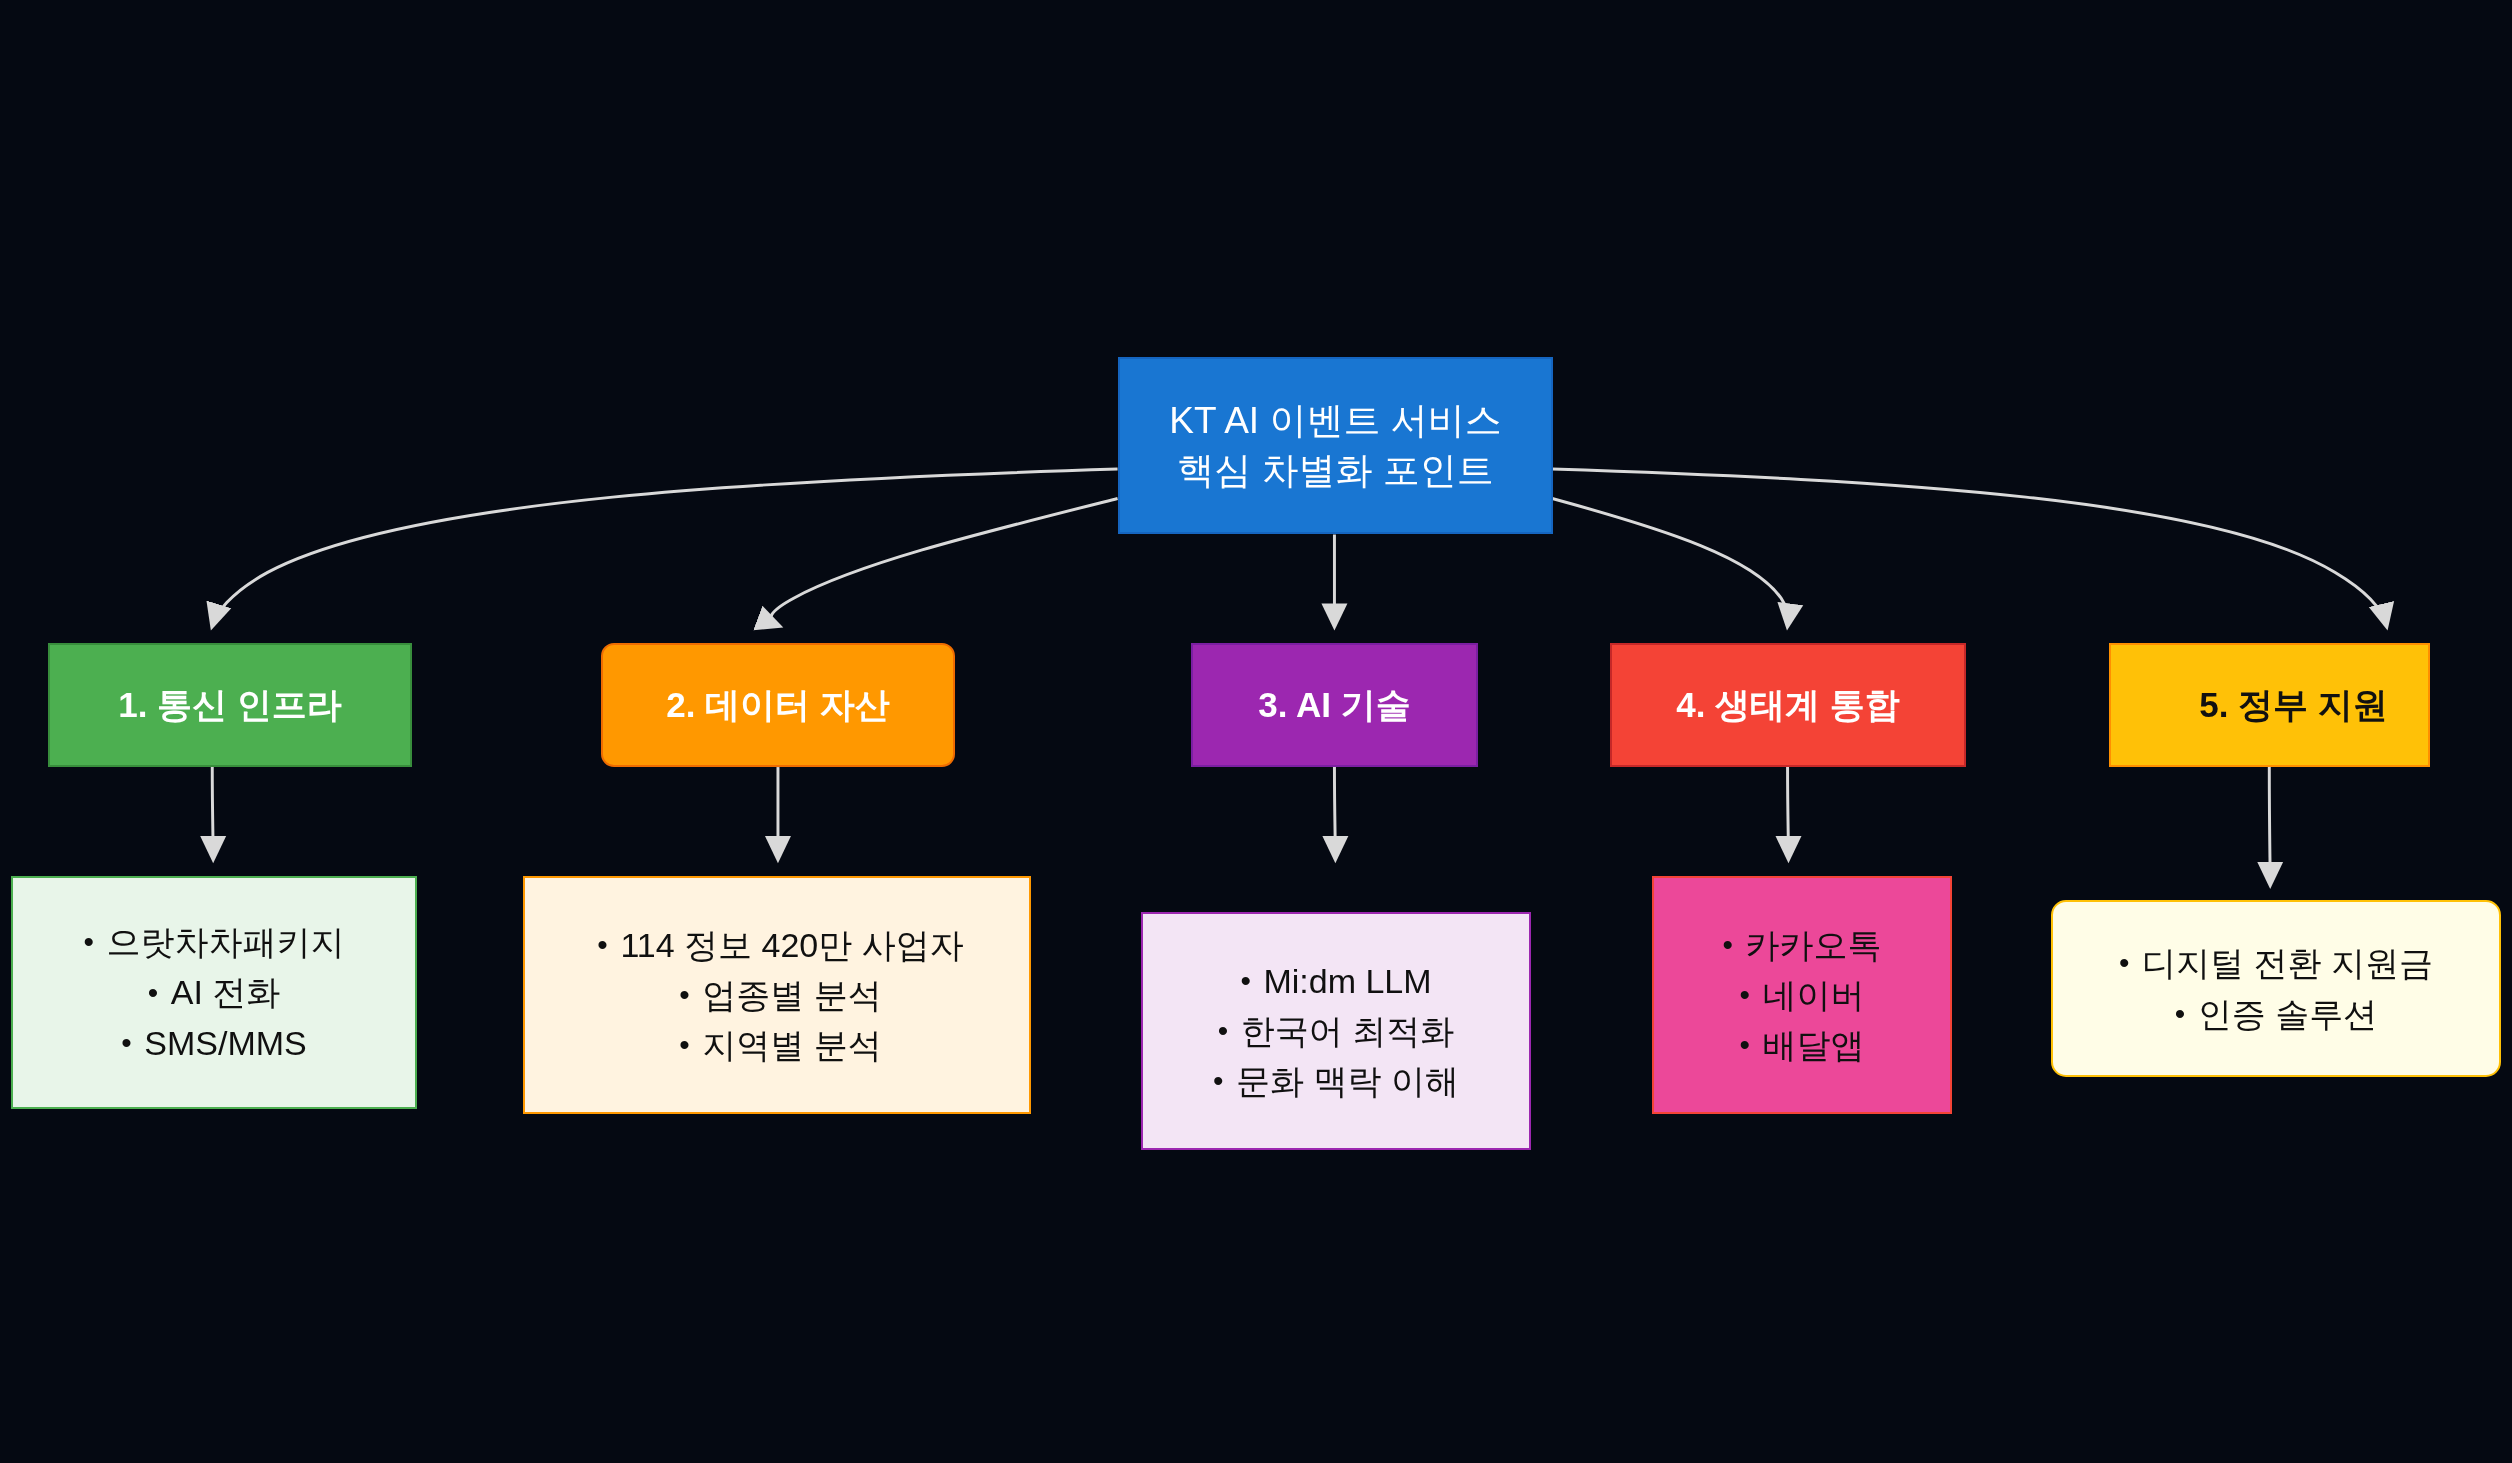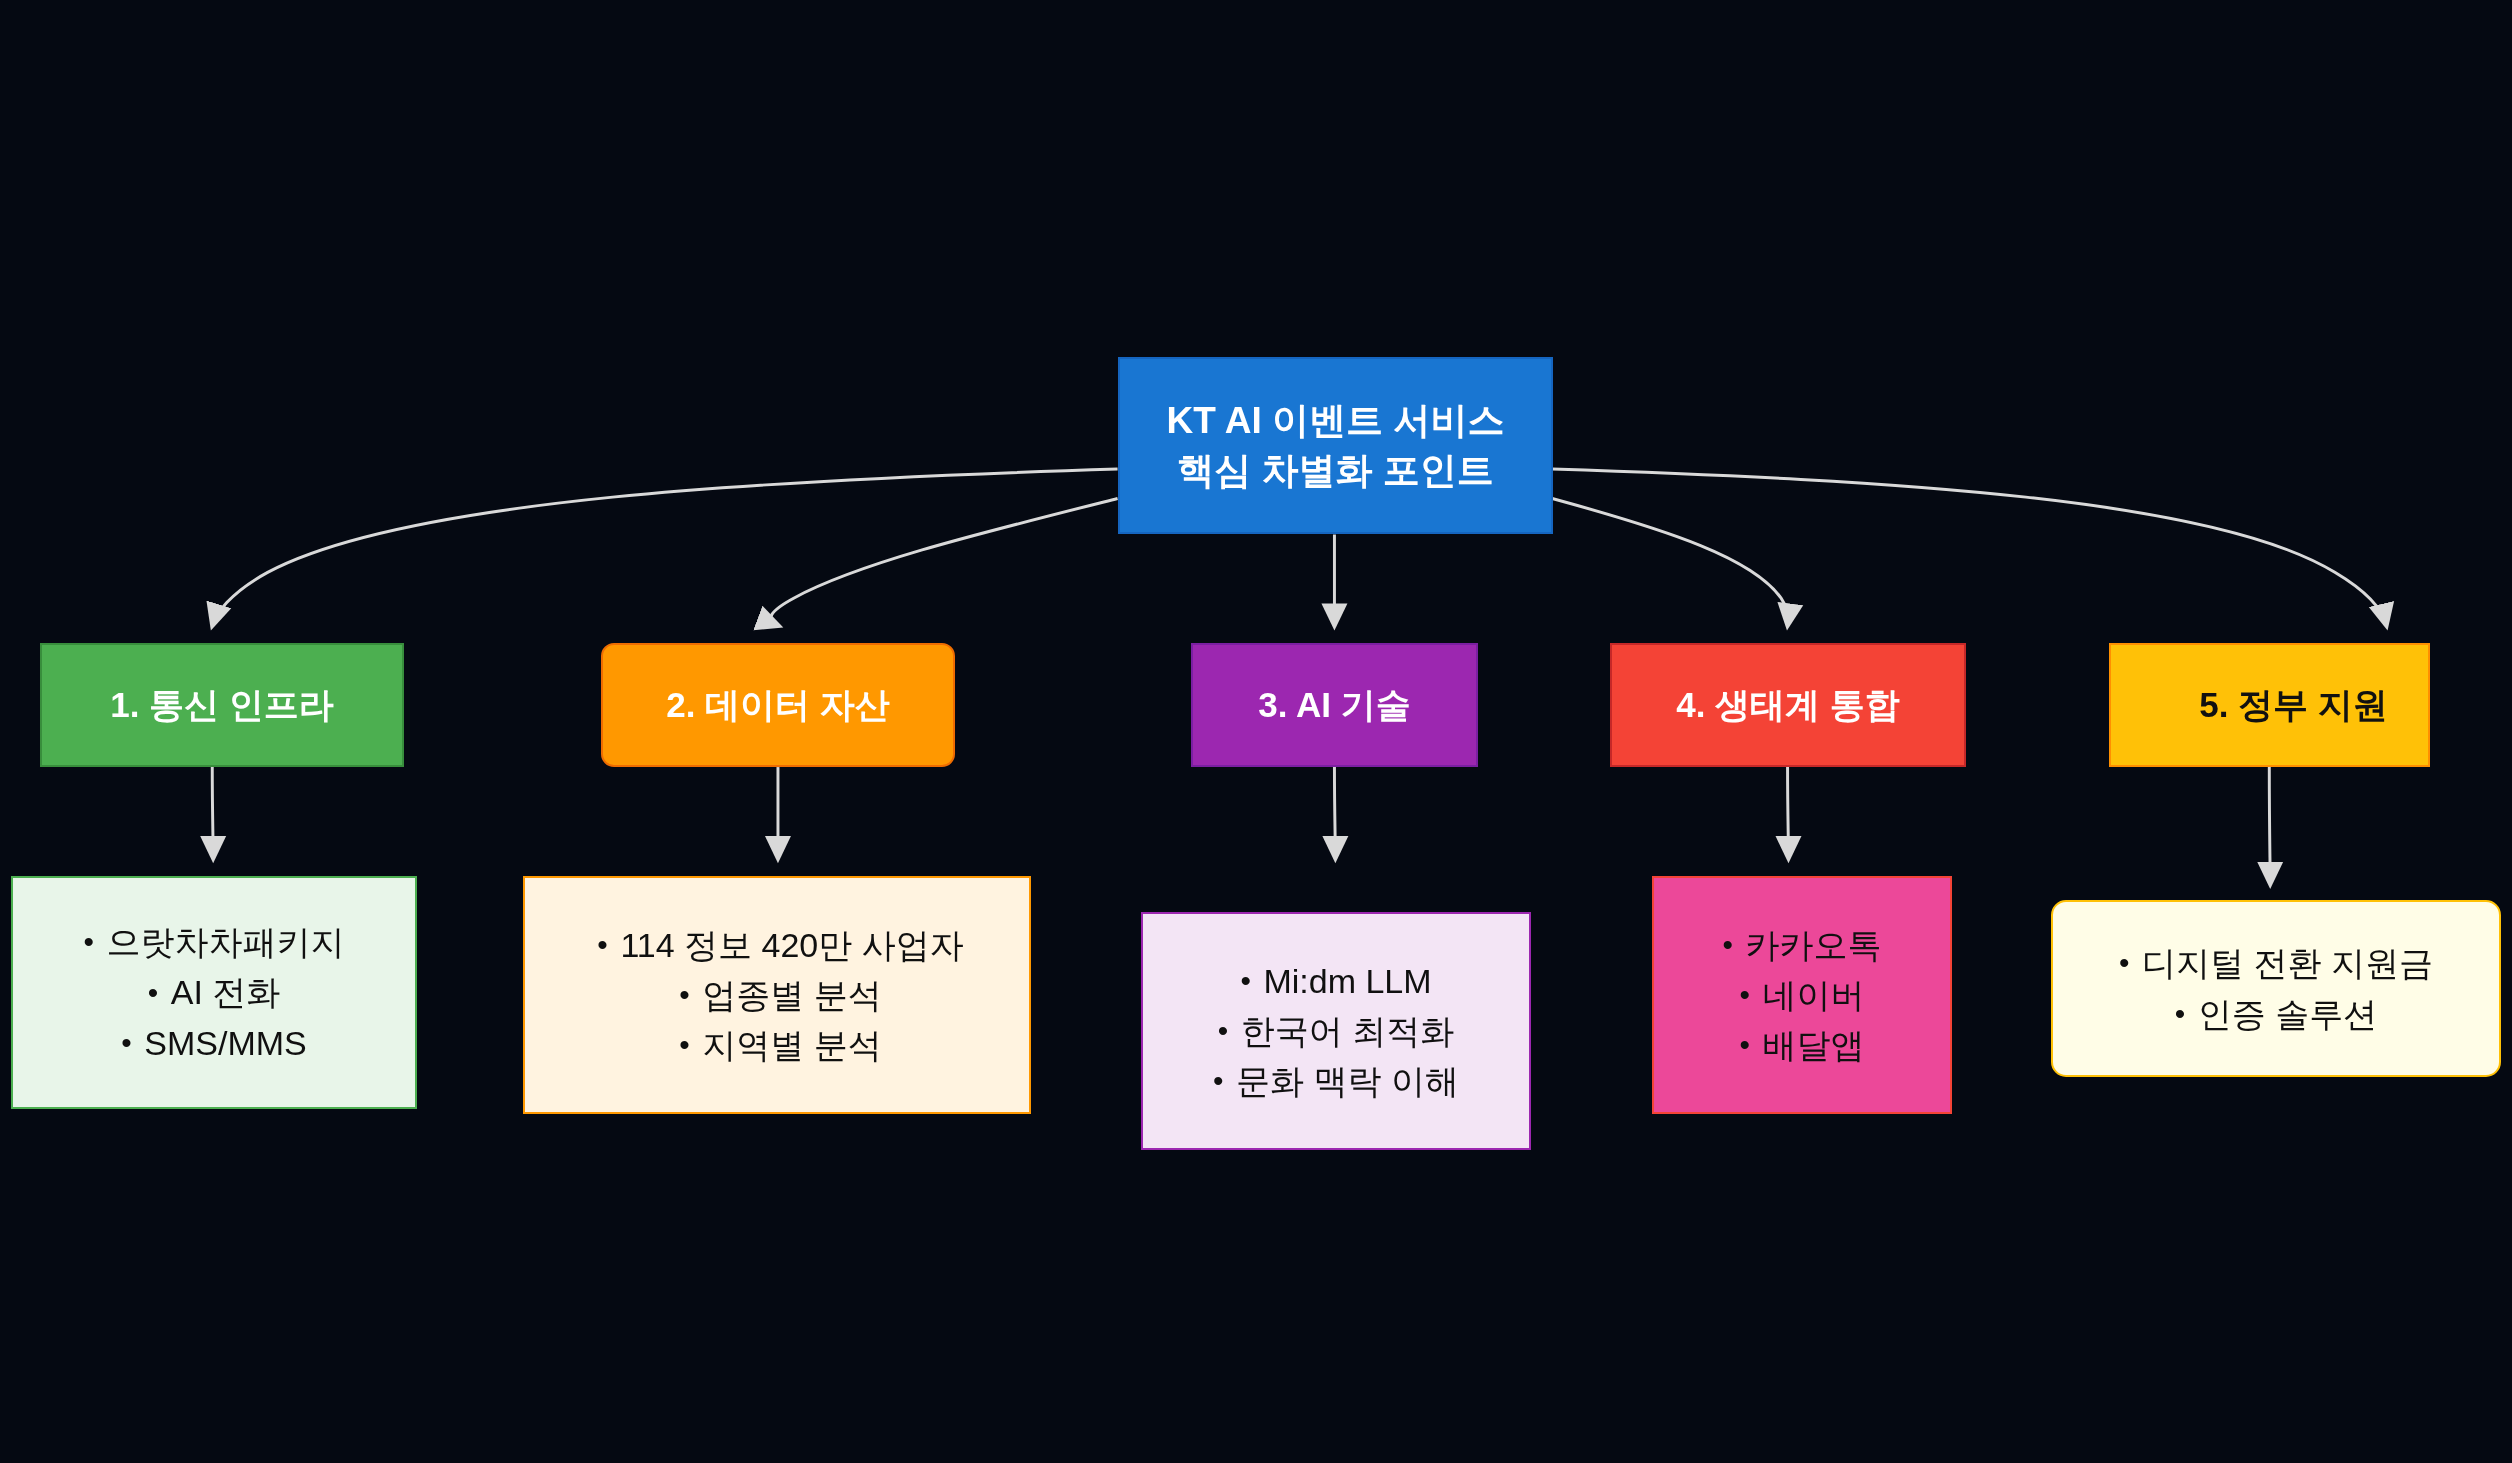--- a/index.html
+++ b/index.html
@@ -49,32 +49,32 @@
   
   #node-root {
     left: 1118px;
     top: 357px;
     width: 435px;
     height: 177px;
     background: #1976D2;
     border-color: #1565C0;
     color: #ffffff;
     font-size: 37px;
-    font-weight: 700;
+    font-weight: 400;
   }
 
   
   .node-category {
     top: 643px;
     height: 124px;
     font-size: 35px;
     font-weight: 600;
     color: #ffffff;
   }
-  #node-cat-1 { left: 40px;   width: 364px; background: #4CAF50; border-color: #388E3C; text-align: center; }
+  #node-cat-1 { left: 48px;   width: 364px; background: #4CAF50; border-color: #388E3C; text-align: center; }
   #node-cat-2 { left: 601px;  width: 354px; background: #FF9800; border-color: #EF6C00; border-radius: 13px; }
   #node-cat-3 { left: 1191px; width: 287px; background: #9C27B0; border-color: #7B1FA2; }
   #node-cat-4 { left: 1610px; width: 356px; background: #F44336; border-color: #C62828; }
   #node-cat-5 { left: 2109px; width: 321px; background: #FFC107; border-color: #FF8F00; color: #111111; padding-left: 48px; }
 
   
   .node-leaf {
     top: 876px;
     font-size: 34px;
     font-weight: 400;

